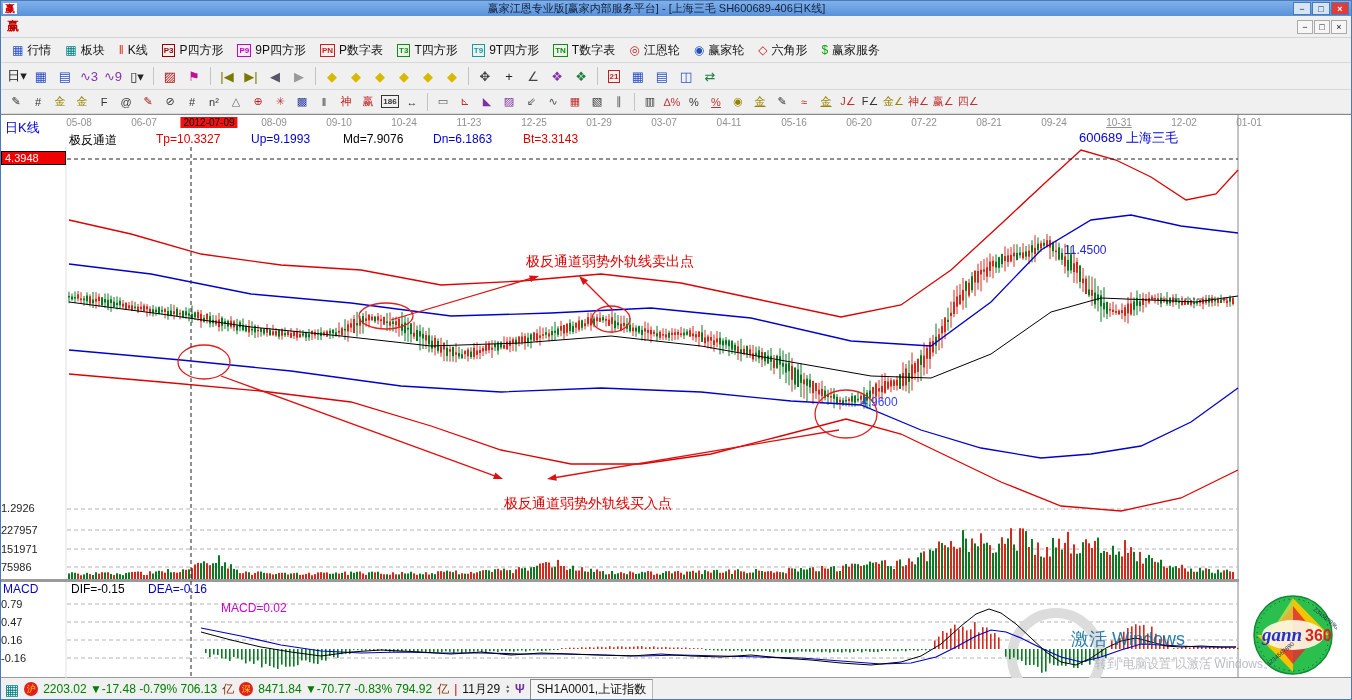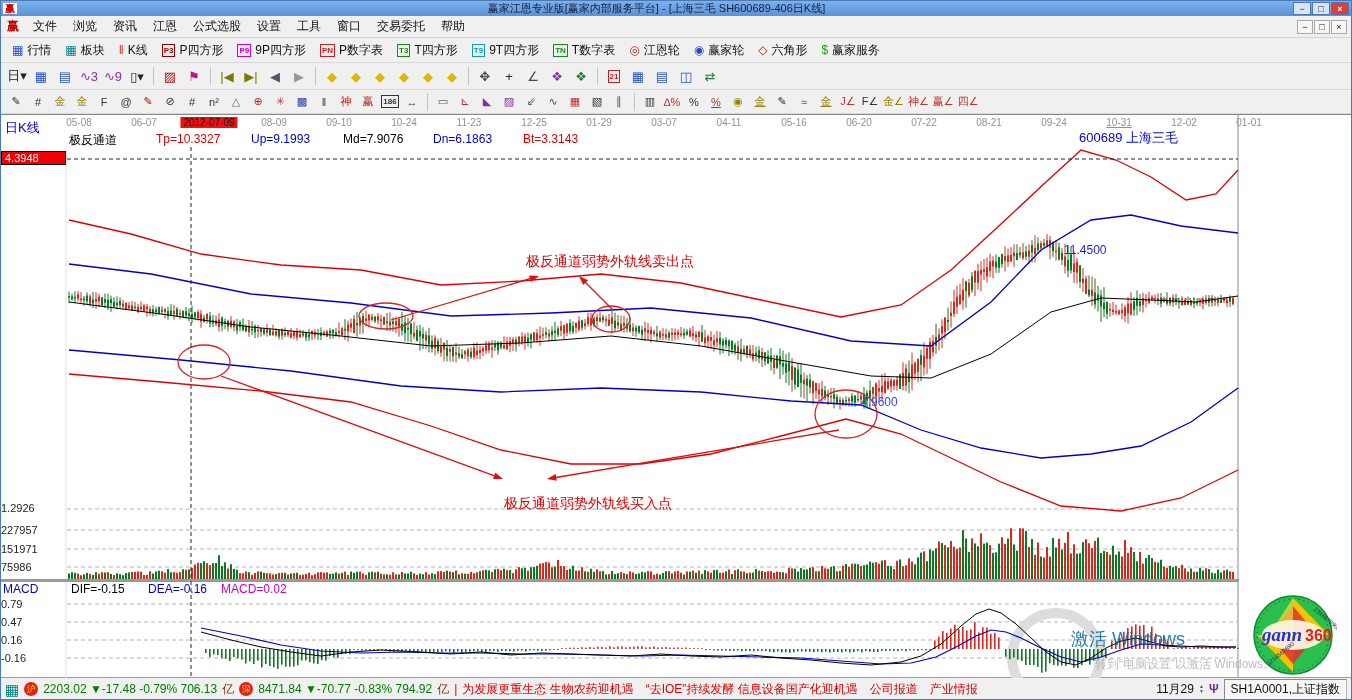--- a/index.html
+++ b/index.html
@@ -74,32 +74,20 @@
 <div class="titlebar">
   <span class="applogo">赢</span>
   <span class="wtitle">赢家江恩专业版[赢家内部服务平台] - [上海三毛  SH600689-406日K线]</span>
   <span class="tc">−</span>
   <span class="tc">□</span>
   <span class="tc close">×</span>
 </div>
 
 <div class="menubar">
   <span class="applogo">赢</span>
-  <span id="menu-items" style="display:flex">
-      <span class="menu-item">文件</span>
-      <span class="menu-item">浏览</span>
-      <span class="menu-item">资讯</span>
-      <span class="menu-item">江恩</span>
-      <span class="menu-item">公式选股</span>
-      <span class="menu-item">设置</span>
-      <span class="menu-item">工具</span>
-      <span class="menu-item">窗口</span>
-      <span class="menu-item">交易委托</span>
-      <span class="menu-item">帮助</span>
-    </span>
   <span class="spacer"></span>
   <span class="mc">−</span>
   <span class="mc">□</span>
   <span class="mc">×</span>
 </div>
 
 <div class="tbar row2" id="tbar-main">
     <div class="tbtn">
       <span class="ico" style="color: rgb(42, 80, 200);">▦</span>
       <span>行情</span>
@@ -1898,21 +1886,21 @@
   <span class="abs laxis" style="top:446px">75986</span>
   <span class="abs laxis" style="top:483px">0.79</span>
   <span class="abs laxis" style="top:501px">0.47</span>
   <span class="abs laxis" style="top:519px">0.16</span>
   <span class="abs laxis" style="top:537px">-0.16</span>
 
   <div id="macd-header">
       <span class="abs macd-item" style="left: 2px; color: rgb(0, 0, 204);">MACD</span>
       <span class="abs macd-item" style="left: 70px; color: rgb(0, 0, 0);">DIF=-0.15</span>
       <span class="abs macd-item" style="left: 147px; color: rgb(0, 0, 204);">DEA=-0.16</span>
-      <span class="abs macd-item" style="left: 220px; color: rgb(204, 0, 204);">MACD=0.02</span>
+      <span class="abs macd-item" style="left: 220px; color: rgb(204, 0, 204); margin-top: 19px;">MACD=0.02</span>
     </div>
 
   <span class="abs wm1">激活 Windows</span>
   <span class="abs wm2">转到“电脑设置”以激活 Windows。</span>
 
   <svg id="brandlogo" class="abs" width="88" height="82" viewBox="0 0 88 82">
     <circle cx="44" cy="41" r="39" fill="#2bbf4e" stroke="#0f8a33" stroke-width="1.5"></circle>
     <circle cx="44" cy="41" r="36" fill="none" stroke="#135" stroke-width="1" stroke-dasharray="1 4"></circle>
     <polygon points="44,4 80,41 44,41" fill="#f5c400"></polygon>
     <polygon points="44,78 8,41 44,41" fill="#f5c400"></polygon>
@@ -1928,21 +1916,20 @@
 
 <div class="statusbar">
   <span class="sb-grid">▦</span>
   <span class="exbadge">沪</span>
   <span class="sb-green">2203.02 ▼-17.48 -0.79% 706.13</span>
   <span class="sb-unit">亿</span>
   <span class="exbadge">深</span>
   <span class="sb-green">8471.84 ▼-70.77 -0.83% 794.92</span>
   <span class="sb-unit">亿</span>
   <span class="sb-div">|</span>
-  <span class="sb-news">为发展更重生态 生物农药迎机遇　“去IOE”持续发酵 信息设备国产化迎机遇　公司报道　产业情报</span>
   <span class="sb-date">11月29</span>
   <span class="spin">
       <span>▲</span>
       <span>▼</span>
     </span>
   <span class="sb-ant">Ψ</span>
   <span class="sb-index">SH1A0001,上证指数</span>
 </div>
 
 </body></html>

